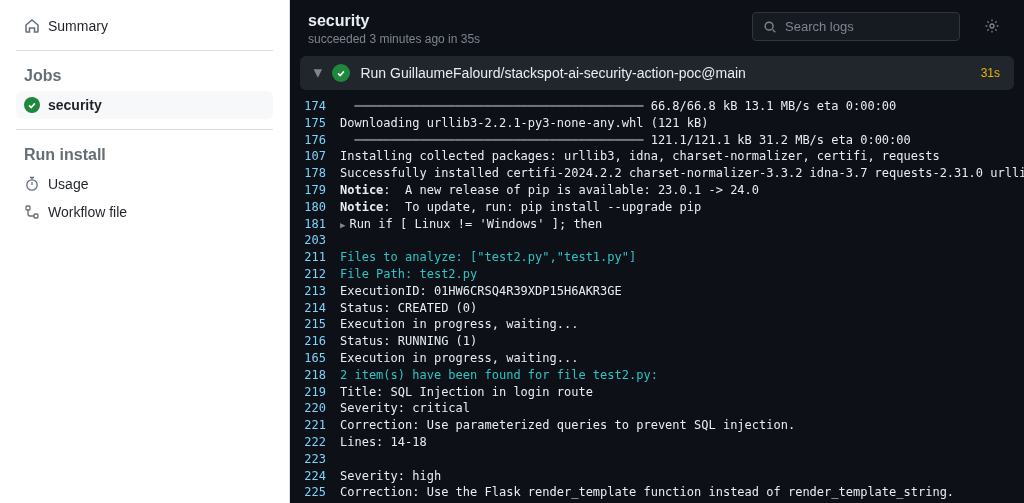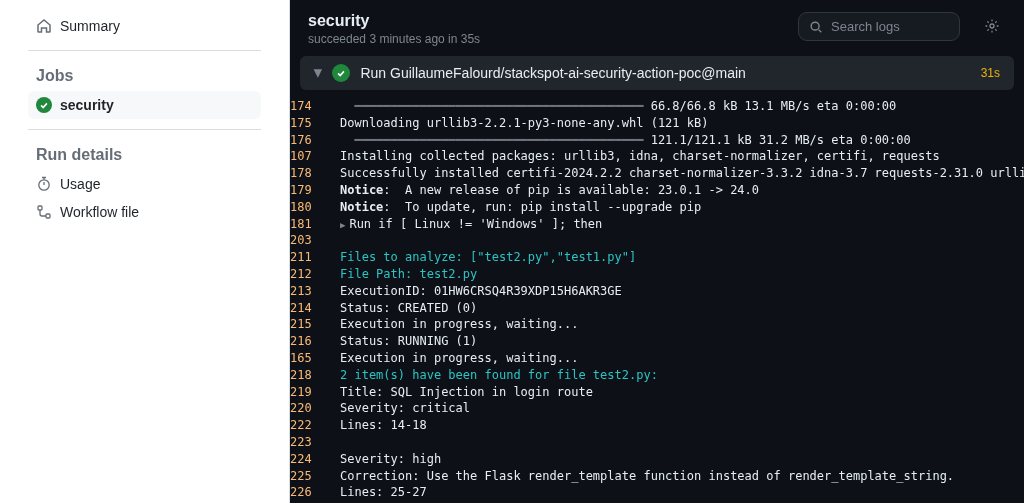--- a/index.html
+++ b/index.html
@@ -11,21 +11,21 @@
     width: 1024px;
     height: 503px;
     overflow: hidden;
     display: flex;
   }
   .sidebar {
     width: 290px;
     min-width: 290px;
     background: #fff;
     border-right: 1px solid #d8dee4;
-    padding: 12px 28px;
+    padding: 12px 16px;
     overflow-y: auto;
   }
   .main {
     flex: 1;
     background: #0d1117;
     color: #e6edf3;
     display: flex;
     flex-direction: column;
     overflow: hidden;
   }
@@ -71,24 +71,24 @@
     display:flex;
     align-items:flex-start;
     gap:12px;
   }
   .main-header-left{flex:1}
   .main-title { font-size:16px; font-weight:600; color:#e6edf3 }
   .main-sub { font-size:12px; color:#7d8590; margin-top:2px }
   .search-box {
     background:#161b22;
     border:1px solid #30363d;
-    border-radius:9px;
+    border-radius:4px;
     padding:6px 10px;
     display:flex;align-items:center;gap:8px;
-    width:162px;
+    width:208px;
     color:#7d8590;
   }
   .search-box input{
     background:transparent;border:none;outline:none;
     color:#e6edf3;font-size:13px;width:100%;
   }
   .search-box input::placeholder{color:#7d8590}
   .gear-btn{
     width:28px;height:28px;border:none;background:transparent;
     color:#7d8590;cursor:pointer;border-radius:6px;
@@ -118,23 +118,23 @@
     line-height:1.4;
     padding:8px 0 8px 0;
   }
   .log-line{
     display:flex;
     white-space:pre;
     padding:0 14px 0 0;
   }
   .ln{
     width:50px;min-width:50px;
-    text-align:left;
+    text-align:right;
     padding-right:14px;
-    color:#fdba74;
+    color:#7dd3fc;
     user-select:none;
   }
   .lt{color:#e6edf3}
   .lt .bar{color:#6e7681}
   .lt.cyan{color:#2bc4c4}
   .lt .kw{font-weight:600}
   .fold-caret{color:#7d8590;margin-right:4px;font-size:9px}
   svg{display:block}
 </style>
 </head>
@@ -153,21 +153,21 @@
   <div class="section-label">Jobs</div>
   <div class="sidebar-item active">
     <span class="check-circle">
       <svg viewBox="0 0 12 12" fill="none" stroke="currentColor" stroke-width="2">
           <path d="M2.5 6.5 5 9l4.5-5"></path>
         </svg>
     </span>
     <span>security</span>
   </div>
   <hr>
-  <div class="section-label">Run details</div>
+  <div class="section-label">Run install</div>
   <div class="sidebar-item">
     <span class="icon">
       <svg viewBox="0 0 16 16" width="16" height="16" fill="none" stroke="currentColor" stroke-width="1.3">
           <circle cx="8" cy="9" r="5.2"></circle>
           <path d="M8 9V6M6 1.5h4M8 1.5v2"></path>
         </svg>
     </span>
     <span>Usage</span>
   </div>
   <div class="sidebar-item">
@@ -231,19 +231,20 @@
       <div class="log-line"><span class="ln">211</span><span class="lt cyan">Files to analyze: ["test2.py","test1.py"]</span></div>
       <div class="log-line"><span class="ln">212</span><span class="lt cyan">File Path: test2.py</span></div>
       <div class="log-line"><span class="ln">213</span><span class="lt">ExecutionID: 01HW6CRSQ4R39XDP15H6AKR3GE</span></div>
       <div class="log-line"><span class="ln">214</span><span class="lt">Status: CREATED (0)</span></div>
       <div class="log-line"><span class="ln">215</span><span class="lt">Execution in progress, waiting...</span></div>
       <div class="log-line"><span class="ln">216</span><span class="lt">Status: RUNNING (1)</span></div>
       <div class="log-line"><span class="ln">165</span><span class="lt">Execution in progress, waiting...</span></div>
       <div class="log-line"><span class="ln">218</span><span class="lt cyan">2 item(s) have been found for file test2.py:</span></div>
       <div class="log-line"><span class="ln">219</span><span class="lt">Title: SQL Injection in login route</span></div>
       <div class="log-line"><span class="ln">220</span><span class="lt">Severity: critical</span></div>
+      <div class="log-line"><span class="ln">221</span><span class="lt">Correction: Use parameterized queries to prevent SQL injection.</span></div>
       <div class="log-line"><span class="ln">222</span><span class="lt">Lines: 14-18</span></div>
       <div class="log-line"><span class="ln">223</span></div>
       <div class="log-line"><span class="ln">224</span><span class="lt">Severity: high</span></div>
       <div class="log-line"><span class="ln">225</span><span class="lt">Correction: Use the Flask render_template function instead of render_template_string.</span></div>
       <div class="log-line"><span class="ln">226</span><span class="lt">Lines: 25-27</span></div>
     </div>
 </main>
 
 </body></html>

